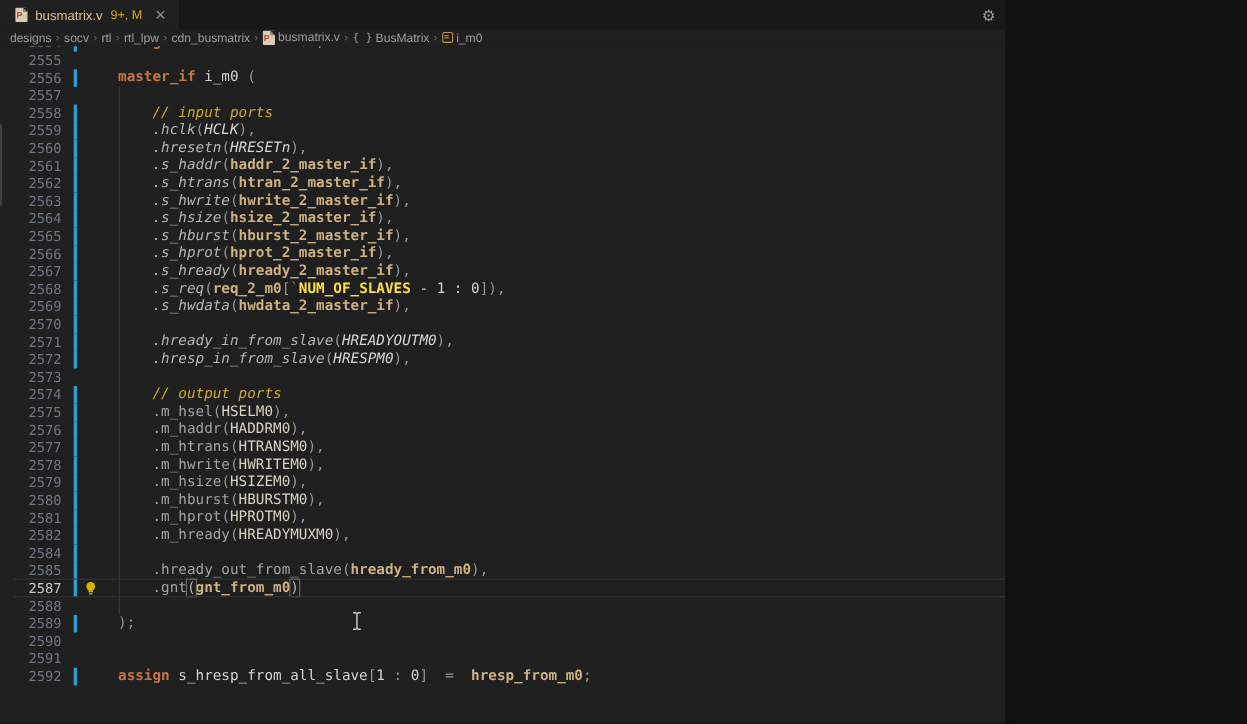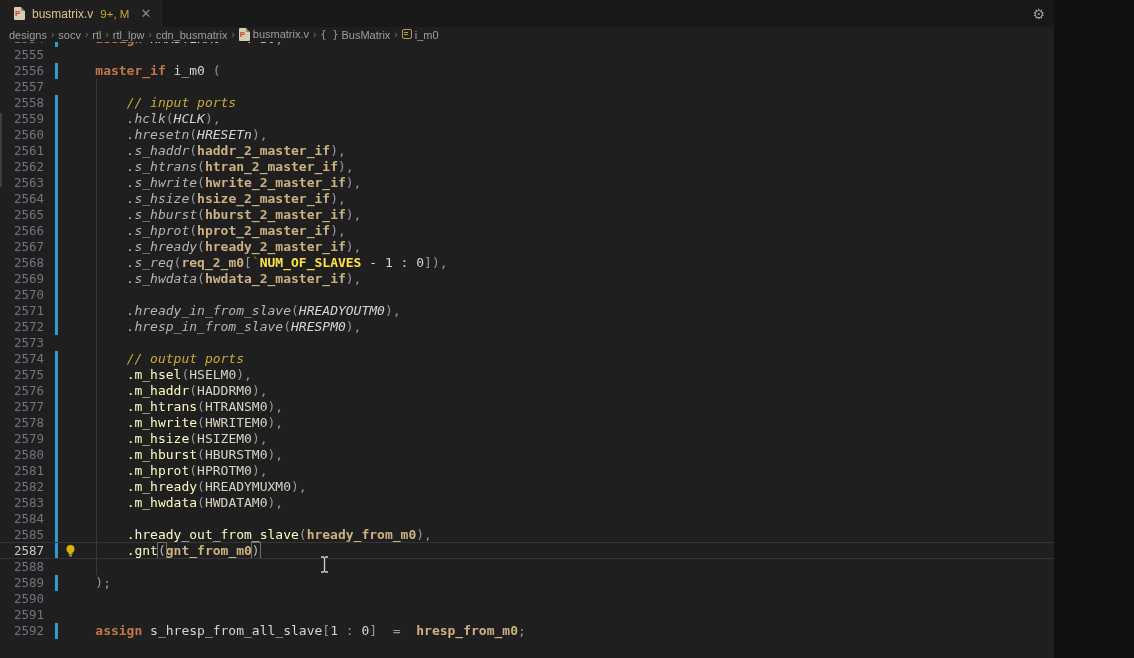--- a/index.html
+++ b/index.html
@@ -1,16 +1,16 @@
 <!DOCTYPE html>
 <html><head>
 <meta charset="utf-8">
 <style>
   html,body{margin:0;padding:0;background:#101010;}
-  .window{position:relative;width:1054px;height:658px;background:#1f1f1f;overflow:hidden;
+  .window{position:relative;width:914px;height:658px;background:#1f1f1f;overflow:hidden;
           font-family:"Liberation Sans",sans-serif;}
   
   .tabbar{position:absolute;top:0;left:0;right:0;height:27px;background:#181818;display:flex;}
   .tab{display:flex;align-items:center;gap:7px;padding:0 10px 0 14px;height:27px;
        background:#1f1f1f;border-right:1px solid #252525;font-size:12px;}
   .tab-label{color:#e2c08d;}
   .tab-badge{color:#d3a329;font-size:11.5px;}
   .tab-close{color:#8b8b8b;font-size:13px;margin-left:4px;cursor:pointer;line-height:1;}
   .gear{position:absolute;right:9px;top:0;height:27px;display:flex;align-items:center;
         color:#9b9b9b;font-size:14px;cursor:pointer;}
@@ -20,36 +20,36 @@
   .crumb{display:flex;align-items:flex-start;gap:3px;cursor:pointer;}
   .crumb-sep{color:#6f6f6f;margin:0 4px;font-size:10px;}
   .braces{color:#9d9d9d;font-family:"DejaVu Sans Mono",monospace;font-size:10px;}
   .symbox{display:inline-block;width:8px;height:8px;border:1px solid #c09553;border-radius:2px;
           position:relative;}
   .symbox::after{content:'';position:absolute;left:1px;top:2px;width:4px;height:1px;background:#c09553;
                  box-shadow:0 2px 0 #c09553;}
   
   .editor{position:absolute;top:42px;left:0;right:0;bottom:0;overflow:hidden;
           font-family:"DejaVu Sans Mono",monospace;font-size:13px;line-height:16px;}
-  .rows{position:absolute;top:-11px;left:0;right:0;}
+  .rows{position:absolute;top:-11px;left:12px;right:0;}
   .row{position:relative;height:16px;white-space:pre;}
   .num{position:absolute;left:0;top:0;width:44px;text-align:right;color:#6e7681;font-size:12.5px;}
   .row.active .num{color:#c6c6c6;}
   .modbar{position:absolute;left:55px;top:0;bottom:0;width:3px;background:#2d9cd0;}
   .guide{position:absolute;left:96px;top:0;bottom:0;width:1px;background:#393939;}
   .text{position:absolute;left:64px;top:0;color:#d4d4d4;}
   .row.active::before,.row.active::after{content:'';position:absolute;left:0;right:0;height:1px;background:#343434;}
   .row.active::before{top:-1px}.row.active::after{bottom:0}
   
   .k{color:#c47647;font-weight:bold;}
   .c{color:#cbab37;font-style:italic;text-align:center;}
   .w{color:#d4d4d4;}
   .g{color:#979797;}
   .pi{color:#b5b5b5;font-style:italic;}
-  .pg{color:#fef9c3;}
+  .pg{color:#a3a3a3;}
   .wi{color:#d4d4d4;font-style:italic;}
   .cr{color:#cdb183;font-weight:bold;}
   .cw{color:#d8d2c2;}
   .m{color:#fde047;font-weight:bold;}
   .bt{color:#a07c2f;}
   .bm{color:#b5b5b5;outline:1px solid #6f6f6f;}
   
   .bulb{position:absolute;left:64px;top:1px;width:13px;height:14px;cursor:pointer;}
   
   .ibeam{position:absolute;left:320px;top:556px;pointer-events:none;}
@@ -137,21 +137,20 @@
         <div class="row"><div class="num">2573</div><div class="guide"></div><div class="text"></div></div>
         <div class="row"><div class="num">2574</div><div class="modbar"></div><div class="guide"></div><div class="text"><span class="w">        </span><span class="c">// output ports</span></div></div>
         <div class="row"><div class="num">2575</div><div class="modbar"></div><div class="guide"></div><div class="text"><span class="w">        </span><span class="pg">.m_hsel</span><span class="g">(</span><span class="cw">HSELM0</span><span class="g">),</span></div></div>
         <div class="row"><div class="num">2576</div><div class="modbar"></div><div class="guide"></div><div class="text"><span class="w">        </span><span class="pg">.m_haddr</span><span class="g">(</span><span class="cw">HADDRM0</span><span class="g">),</span></div></div>
         <div class="row"><div class="num">2577</div><div class="modbar"></div><div class="guide"></div><div class="text"><span class="w">        </span><span class="pg">.m_htrans</span><span class="g">(</span><span class="cw">HTRANSM0</span><span class="g">),</span></div></div>
         <div class="row"><div class="num">2578</div><div class="modbar"></div><div class="guide"></div><div class="text"><span class="w">        </span><span class="pg">.m_hwrite</span><span class="g">(</span><span class="cw">HWRITEM0</span><span class="g">),</span></div></div>
         <div class="row"><div class="num">2579</div><div class="modbar"></div><div class="guide"></div><div class="text"><span class="w">        </span><span class="pg">.m_hsize</span><span class="g">(</span><span class="cw">HSIZEM0</span><span class="g">),</span></div></div>
         <div class="row"><div class="num">2580</div><div class="modbar"></div><div class="guide"></div><div class="text"><span class="w">        </span><span class="pg">.m_hburst</span><span class="g">(</span><span class="cw">HBURSTM0</span><span class="g">),</span></div></div>
         <div class="row"><div class="num">2581</div><div class="modbar"></div><div class="guide"></div><div class="text"><span class="w">        </span><span class="pg">.m_hprot</span><span class="g">(</span><span class="cw">HPROTM0</span><span class="g">),</span></div></div>
         <div class="row"><div class="num">2582</div><div class="modbar"></div><div class="guide"></div><div class="text"><span class="w">        </span><span class="pg">.m_hready</span><span class="g">(</span><span class="cw">HREADYMUXM0</span><span class="g">),</span></div></div>
-        <div class="row"><div class="num">2583</div><div class="modbar"></div><div class="guide"></div><div class="text"><span class="w">        </span><span class="pg">.m_hwdata</span><span class="g">(</span><span class="cw">HWDATAM0</span><span class="g">),</span></div></div>
         <div class="row"><div class="num">2584</div><div class="modbar"></div><div class="guide"></div><div class="text"></div></div>
         <div class="row"><div class="num">2585</div><div class="modbar"></div><div class="guide"></div><div class="text"><span class="w">        </span><span class="pg">.hready_out_from_slave</span><span class="g">(</span><span class="cr">hready_from_m0</span><span class="g">),</span></div></div>
         <div class="row active"><div class="num">2587</div><div class="modbar"></div><div class="guide"></div><div class="bulb"><svg width="13" height="14" viewBox="0 0 13 14">
               <circle cx="6.5" cy="5" r="4" fill="#ddb100"></circle>
               <rect x="4.5" y="8.5" width="4" height="2" fill="#ddb100"></rect>
               <rect x="5" y="11" width="3" height="1.5" fill="#8a8a8a"></rect>
             </svg></div><div class="text"><span class="w">        </span><span class="pg">.gnt</span><span class="bm">(</span><span class="cr">gnt_from_m0</span><span class="bm">)</span></div></div>
         <div class="row"><div class="num">2588</div><div class="guide"></div><div class="text"></div></div>
         <div class="row"><div class="num">2589</div><div class="modbar"></div><div class="text"><span class="w">    </span><span class="g">);</span></div></div>
         <div class="row"><div class="num">2590</div><div class="text"></div></div>

